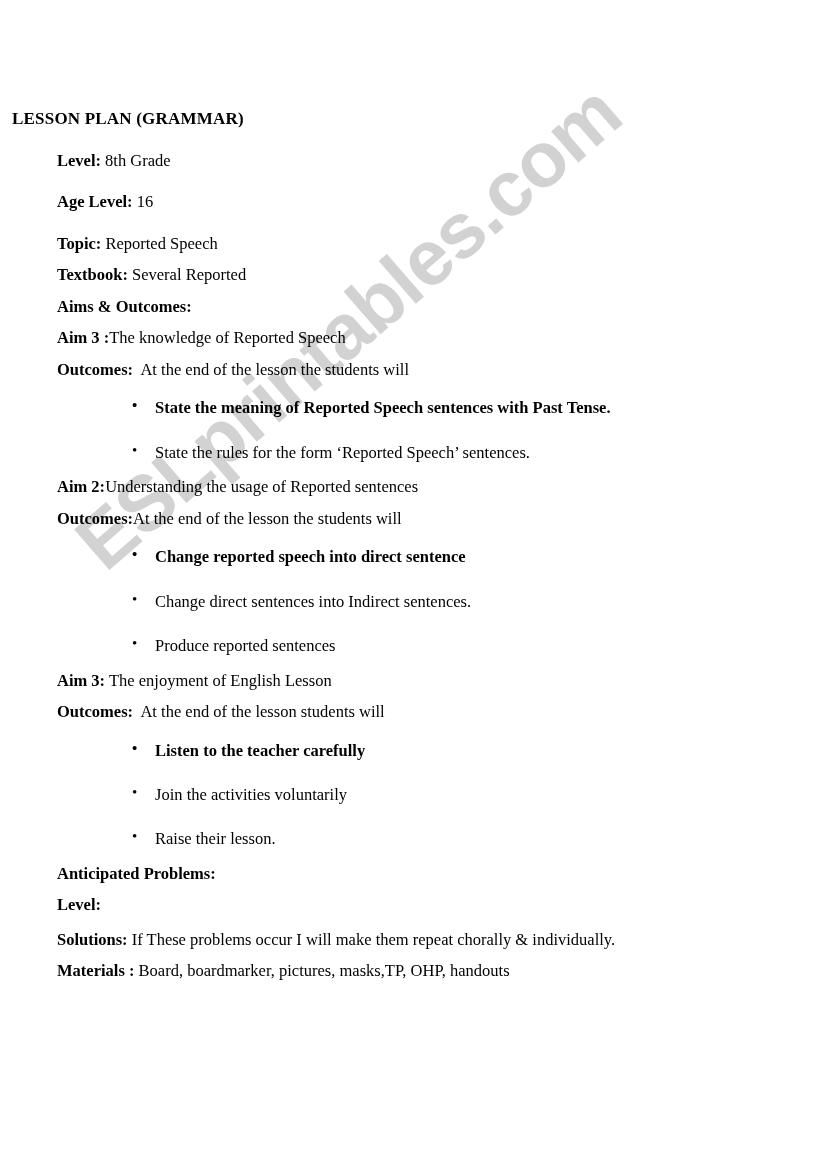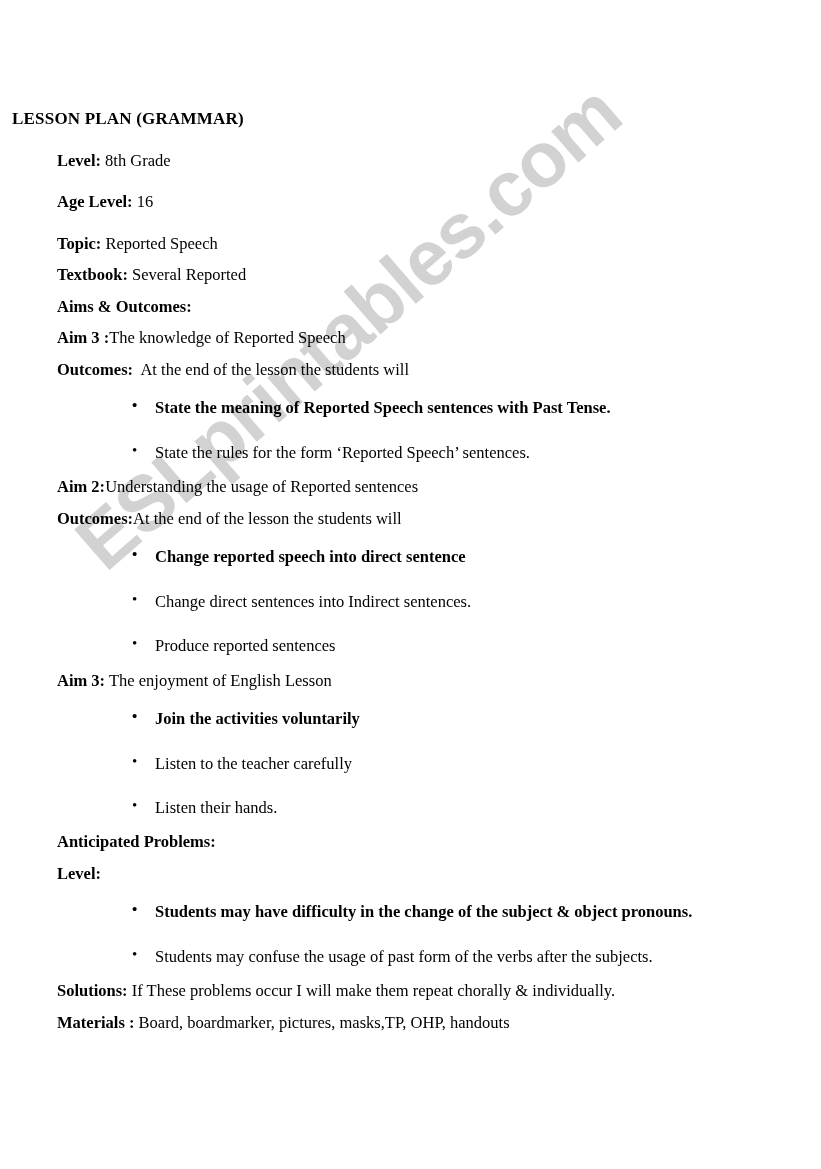--- a/index.html
+++ b/index.html
@@ -146,35 +146,32 @@
       <div class="line gap-sm"><b>Outcomes:</b><span>At the end of the lesson the students will</span></div>
 
       <ul class="bullets first-after-head">
         <li>Change reported speech into direct sentence</li>
         <li>Change direct sentences into Indirect sentences.</li>
         <li>Produce reported sentences</li>
       </ul>
 
       <div class="line gap-md"><b>Aim 3:</b><span> The enjoyment of English Lesson</span></div>
 
+      <div class="line gap-sm"><b>Outcomes:</b><span>  At the end of the lesson students will</span></div>
 
       <ul class="bullets first-after-head">
+        <li>Listen to the teacher carefully</li>
         <li>Join the activities voluntarily</li>
-        <li>Listen to the teacher carefully</li>
-        <li>Listen their hands.</li>
+        <li>Raise their lesson.</li>
       </ul>
 
       <div class="line gap-md"><b>Anticipated Problems:</b></div>
 
       <div class="line gap-sm"><b>Level:</b></div>
 
-      <ul class="bullets first-after-head">
-        <li>Students may have difficulty in the change of the subject &amp; object pronouns.</li>
-        <li>Students may confuse the usage of past form of the verbs after the subjects.</li>
-      </ul>
 
       <div class="line gap-md"><b>Solutions:</b><span> If These problems occur I will make them repeat chorally &amp; individually.</span></div>
 
       <div class="line gap-sm"><b>Materials :</b><span> Board, boardmarker, pictures, masks,TP, OHP, handouts</span></div>
 
     </div>
   </div>
 </div>
 
 </body></html>

